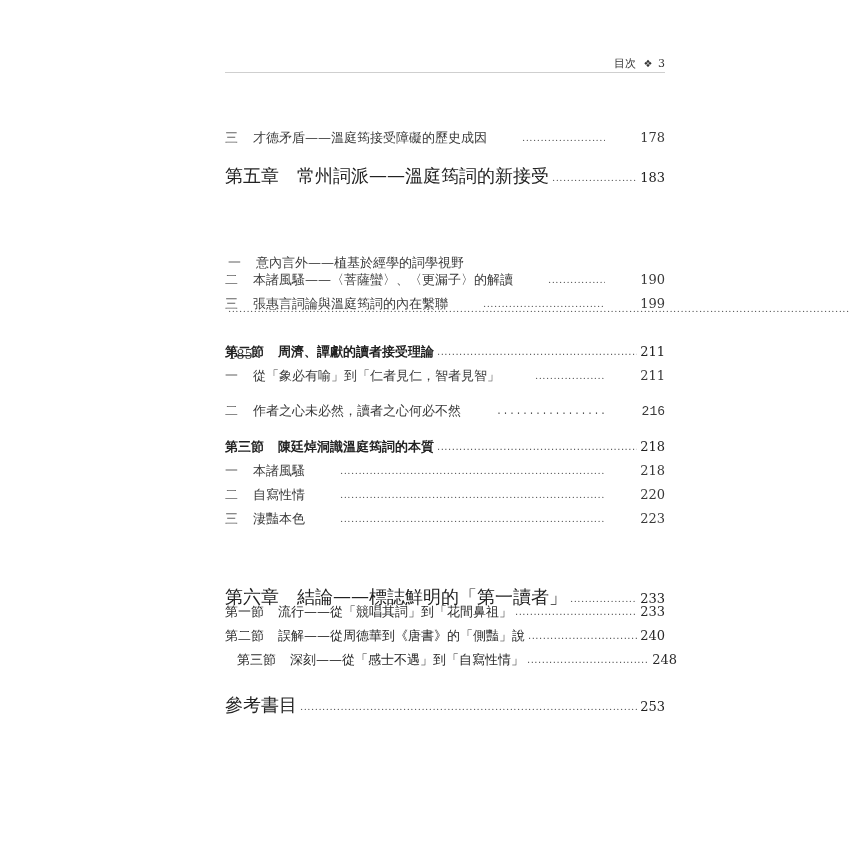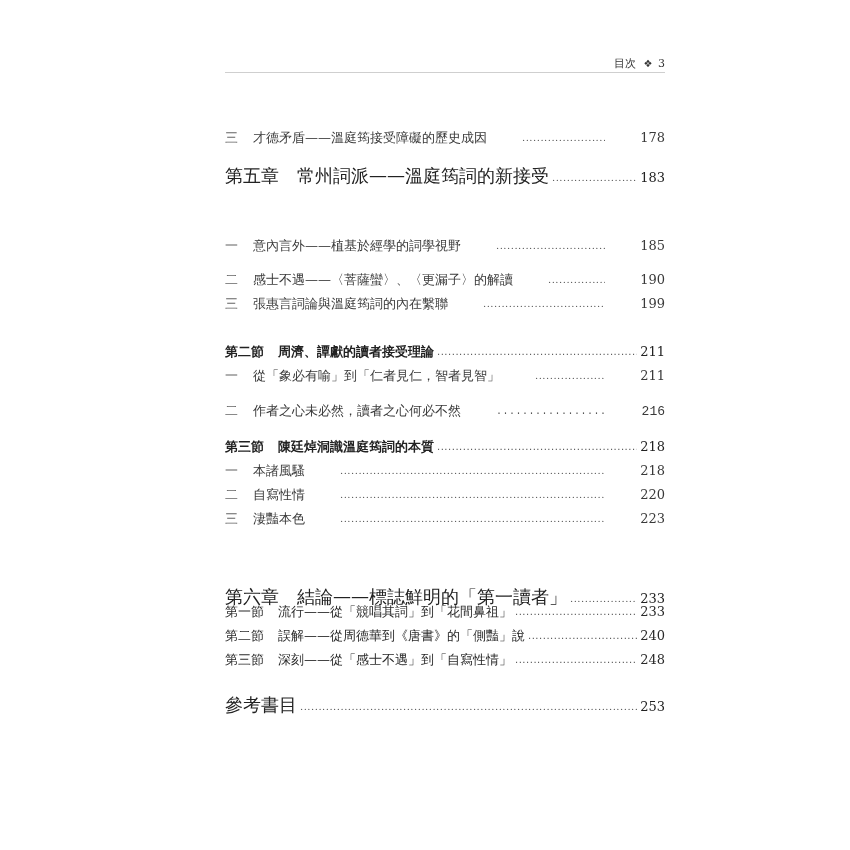--- a/index.html
+++ b/index.html
@@ -65,27 +65,27 @@
     <span class="dots"></span>
     <span class="page-num">178</span>
   </div>
 
   <div class="row chapter" style="top:164px;">
     <span class="text"><span class="num">第五章</span><span>常州詞派——溫庭筠詞的新接受</span></span>
     <span class="dots"></span>
     <span class="page-num">183</span>
   </div>
 
-  <div class="row item" style="top:237px;">
+  <div class="row item" style="top:254px;flex-direction:column;">
     <span class="text"><span class="num">一</span><span>意內言外——植基於經學的詞學視野</span></span>
     <span class="dots"></span>
     <span class="page-num">185</span>
   </div>
   <div class="row item" style="top:271px;">
-    <span class="text"><span class="num">二</span><span>感士不遇——〈菩薩蠻〉、〈更漏子〉的解讀</span></span>
+    <span class="text"><span class="num">二</span><span>本諸風騷——〈菩薩蠻〉、〈更漏子〉的解讀</span></span>
     <span class="dots"></span>
     <span class="page-num">190</span>
   </div>
   <div class="row item" style="top:295px;">
     <span class="text"><span class="num">三</span><span>張惠言詞論與溫庭筠詞的內在繫聯</span></span>
     <span class="dots"></span>
     <span class="page-num">199</span>
   </div>
 
   <div class="row section" style="top:343px;">
@@ -134,21 +134,21 @@
   <div class="row sec-plain" style="top:603px;">
     <span class="text"><span class="num">第一節</span><span>流行——從「競唱其詞」到「花間鼻祖」</span></span>
     <span class="dots"></span>
     <span class="page-num">233</span>
   </div>
   <div class="row sec-plain" style="top:627px;">
     <span class="text"><span class="num">第二節</span><span>誤解——從周德華到《唐書》的「側豔」說</span></span>
     <span class="dots"></span>
     <span class="page-num">240</span>
   </div>
-  <div class="row sec-plain" style="top:651px;">
+  <div class="row sec-plain" style="top:651px;margin-left:12px;">
     <span class="text"><span class="num">第三節</span><span>深刻——從「感士不遇」到「自寫性情」</span></span>
     <span class="dots"></span>
     <span class="page-num">248</span>
   </div>
 
   <div class="row chapter" style="top:693px;">
     <span class="text"><span>參考書目</span></span>
     <span class="dots"></span>
     <span class="page-num">253</span>
   </div>

